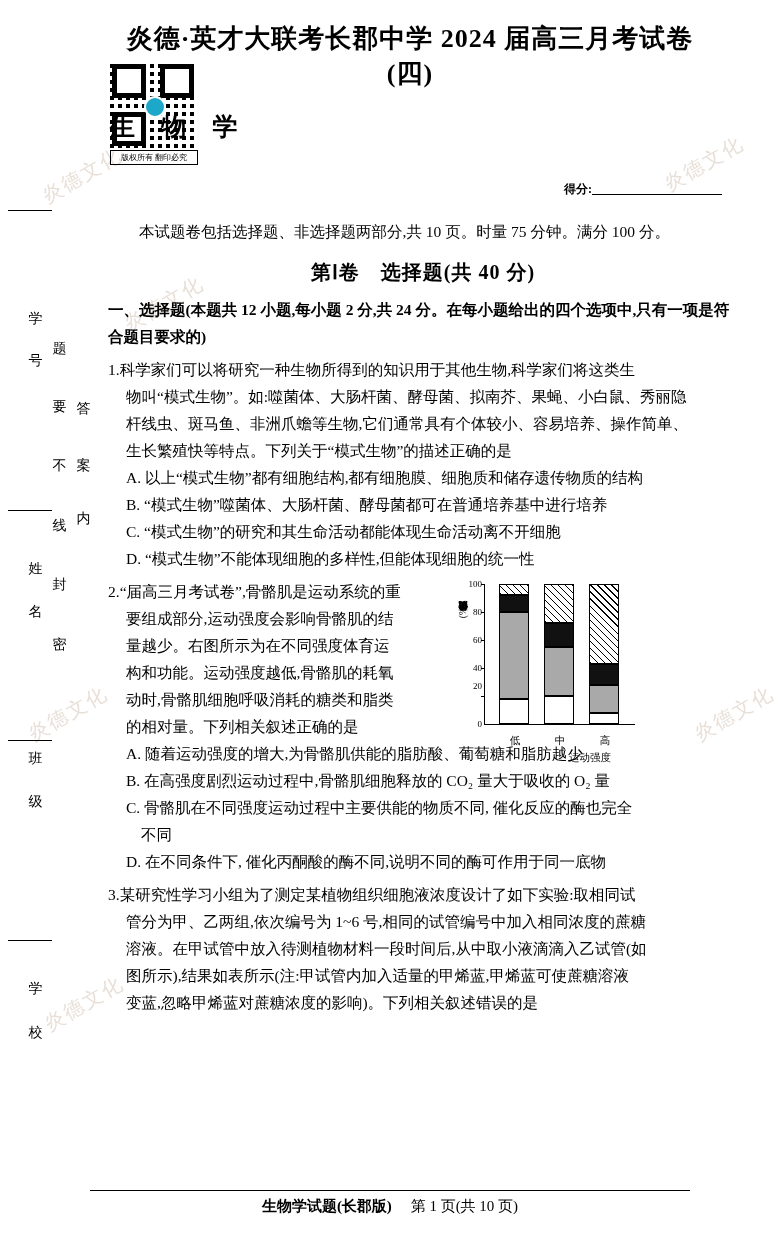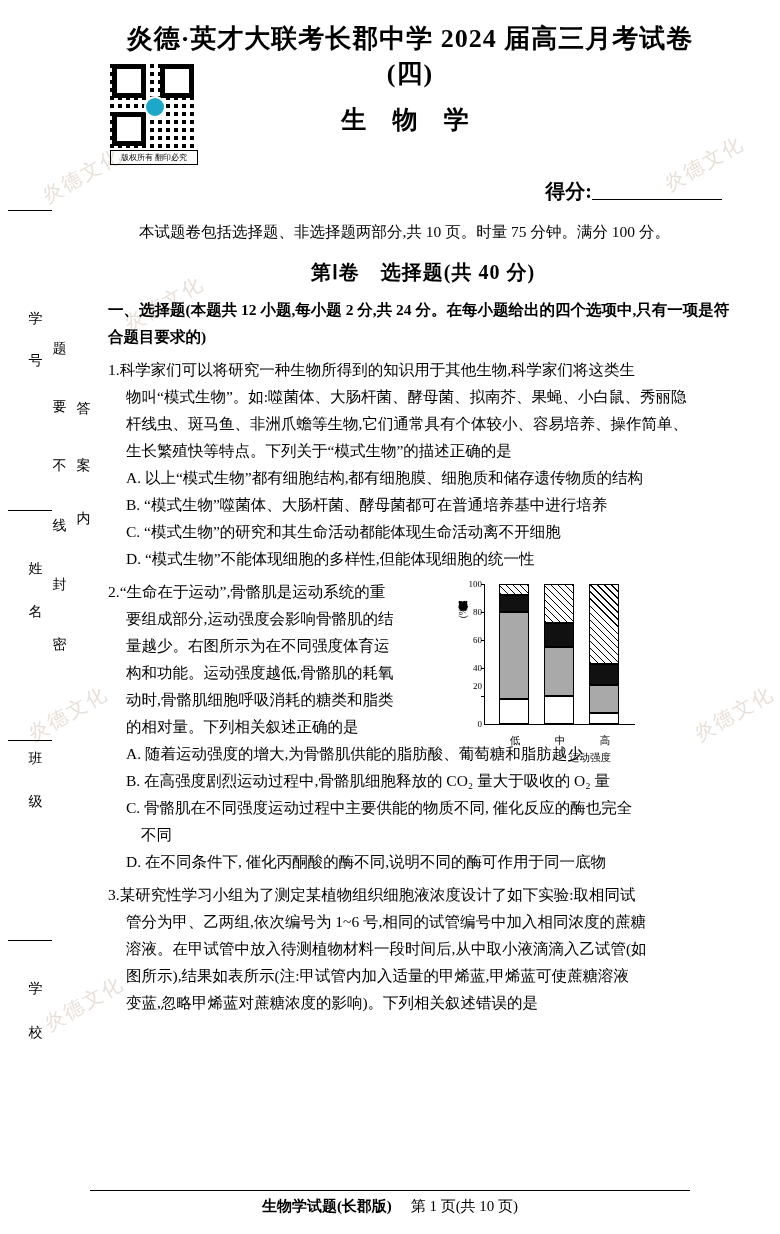--- a/index.html
+++ b/index.html
@@ -52,22 +52,21 @@
 
   
   .title-main {
     position:absolute; top:21px; left:110px; width:600px;
     text-align:center;
     font-size:26px; font-weight:bold;
     font-family:Liberation Serif, serif;
     letter-spacing:1px;
   }
   .subject {
-    position:absolute; top:103px; left:110px; width:600px;
-    text-align:center;
+    position:absolute; top:110px; left:110px; width:600px;
     font-size:25px; font-weight:bold;
     letter-spacing:10px;
   }
 
   
   .qr-wrap { position:absolute; left:110px; top:62px; width:96px; }
   .qr {
     width:86px; height:86px;
     background:
       repeating-linear-gradient(90deg,#000 0 4px,#fff 4px 8px),
@@ -86,21 +85,21 @@
     position:absolute; left:34px; top:34px; width:18px; height:18px;
     border-radius:50%; background:#1da7c8; border:2px solid #fff; z-index:3;
   }
   .qr-cap {
     font-size:8px; text-align:center; margin-top:2px; letter-spacing:0px;
     border:1px solid #000; padding:1px 0; width:86px;
   }
 
   .score-line {
     position:absolute; right:58px; top:178px;
-    font-size:20px; font-weight:bold;
+    font-size:12px; font-weight:bold;
   }
   .score-line .blank {
     display:inline-block; width:130px; border-bottom:1px solid #000;
     height:16px; vertical-align:-2px;
   }
 
   
   .body {
     position:absolute; left:108px; top:218px; width:630px;
     font-size:15.5px; line-height:27px;
@@ -218,21 +217,21 @@
       <div class="indent1">杆线虫、斑马鱼、非洲爪蟾等生物,它们通常具有个体较小、容易培养、操作简单、</div>
       <div class="indent1">生长繁殖快等特点。下列关于“模式生物”的描述正确的是</div>
       <div class="opt">A. 以上“模式生物”都有细胞结构,都有细胞膜、细胞质和储存遗传物质的结构</div>
       <div class="opt">B. “模式生物”噬菌体、大肠杆菌、酵母菌都可在普通培养基中进行培养</div>
       <div class="opt">C. “模式生物”的研究和其生命活动都能体现生命活动离不开细胞</div>
       <div class="opt">D. “模式生物”不能体现细胞的多样性,但能体现细胞的统一性</div>
     </div>
 
     <div class="q2">
       <div class="textcol">
-        <div><span>2.</span><span>“生命在于运动”,骨骼肌是运动系统的重</span></div>
+        <div><span>2.</span><span>“届高三月考试卷”,骨骼肌是运动系统的重</span></div>
         <div class="indent1">要组成部分,运动强度会影响骨骼肌的结</div>
         <div class="indent1">量越少。右图所示为在不同强度体育运</div>
         <div class="indent1">构和功能。运动强度越低,骨骼肌的耗氧</div>
         <div class="indent1">动时,骨骼肌细胞呼吸消耗的糖类和脂类</div>
         <div class="indent1">的相对量。下列相关叙述正确的是</div>
       </div>
 
       <div class="figure">
         <div class="chart-box">
           <div class="chart-ylabel">供能物质的质量百分比(%)</div>

